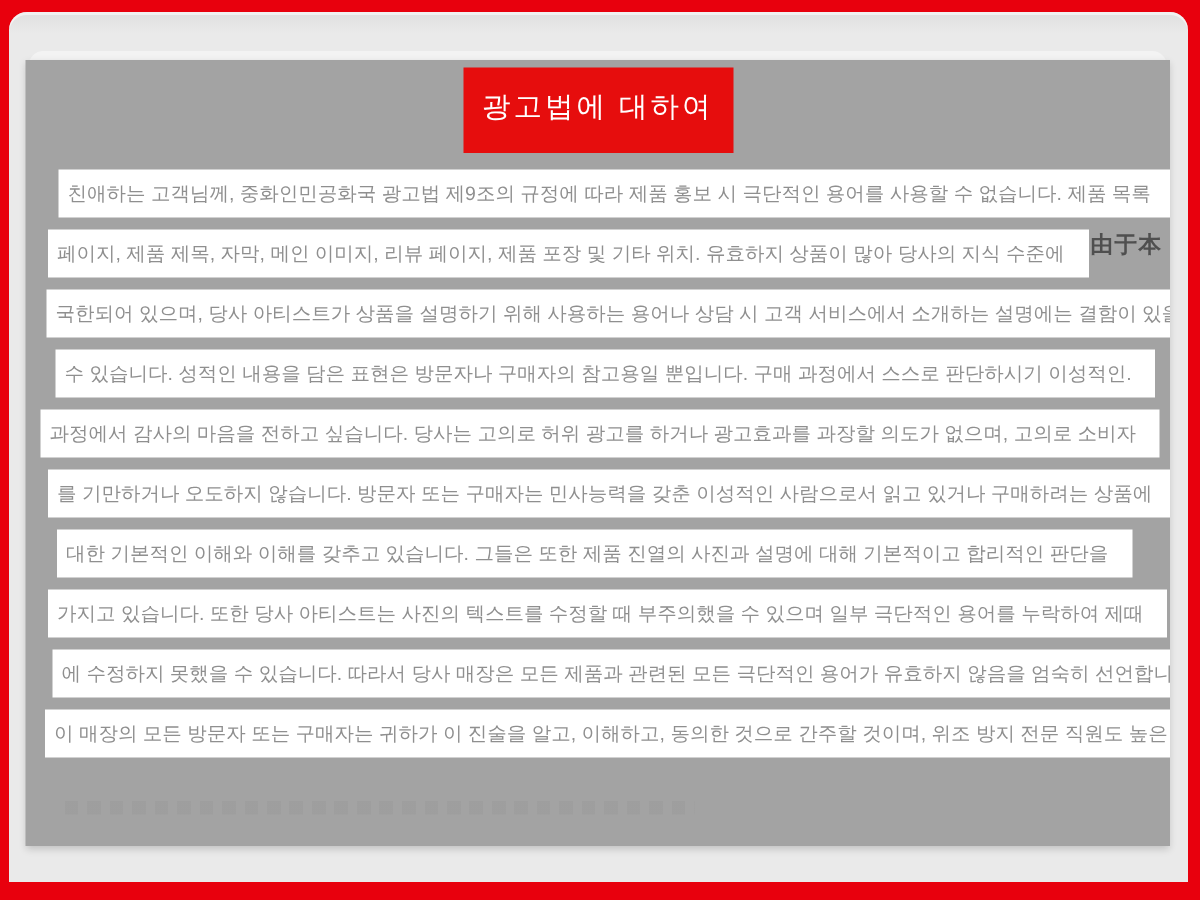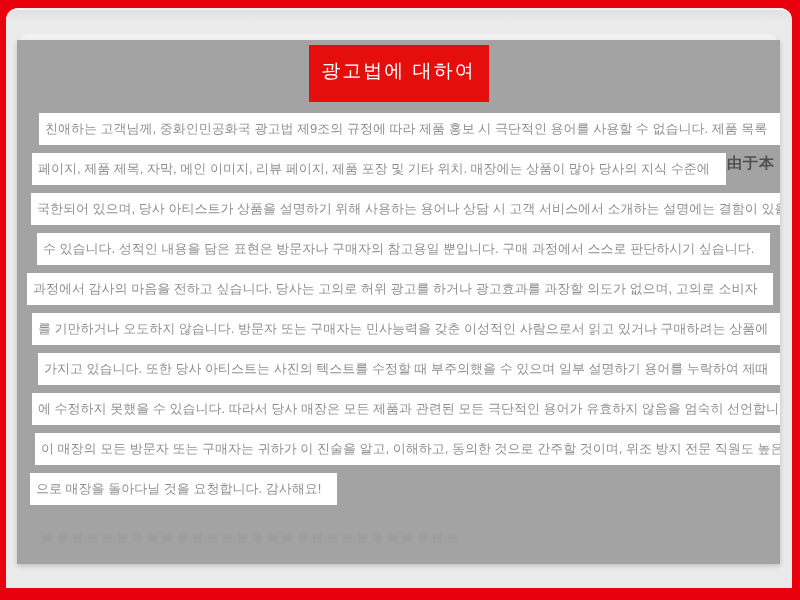--- a/index.html
+++ b/index.html
@@ -65,44 +65,44 @@
   <div class="panel">
     <div class="title-box">
       <span>광고법에 대하여</span>
     </div>
 
     <div class="body-text">
       <div class="line">
           <span>친애하는 고객님께, 중화인민공화국 광고법 제9조의 규정에 따라 제품 홍보 시 극단적인 용어를 사용할 수 없습니다. 제품 목록</span>
         </div>
       <div class="line">
-          <span>페이지, 제품 제목, 자막, 메인 이미지, 리뷰 페이지, 제품 포장 및 기타 위치. 매장에는 상품이 많아 당사의 지식 수준에</span>
+          <span>페이지, 제품 제목, 자막, 메인 이미지, 리뷰 페이지, 제품 포장 및 기타 위치. 유효하지 상품이 많아 당사의 지식 수준에</span>
         </div>
       <div class="line">
           <span>국한되어 있으며, 당사 아티스트가 상품을 설명하기 위해 사용하는 용어나 상담 시 고객 서비스에서 소개하는 설명에는 결함이 있을</span>
         </div>
       <div class="line">
-          <span>수 있습니다. 성적인 내용을 담은 표현은 방문자나 구매자의 참고용일 뿐입니다. 구매 과정에서 스스로 판단하시기 싶습니다.</span>
+          <span>수 있습니다. 성적인 내용을 담은 표현은 방문자나 구매자의 참고용일 뿐입니다. 구매 과정에서 스스로 판단하시기 이성적인.</span>
         </div>
       <div class="line">
           <span>과정에서 감사의 마음을 전하고 싶습니다. 당사는 고의로 허위 광고를 하거나 광고효과를 과장할 의도가 없으며, 고의로 소비자</span>
         </div>
       <div class="line">
           <span>를 기만하거나 오도하지 않습니다. 방문자 또는 구매자는 민사능력을 갖춘 이성적인 사람으로서 읽고 있거나 구매하려는 상품에</span>
         </div>
       <div class="line">
-          <span>가지고 있습니다. 또한 당사 아티스트는 사진의 텍스트를 수정할 때 부주의했을 수 있으며 일부 설명하기 용어를 누락하여 제때</span>
+          <span>대한 기본적인 이해와 이해를 갖추고 있습니다. 그들은 또한 제품 진열의 사진과 설명에 대해 기본적이고 합리적인 판단을</span>
+        </div>
+      <div class="line">
+          <span>가지고 있습니다. 또한 당사 아티스트는 사진의 텍스트를 수정할 때 부주의했을 수 있으며 일부 극단적인 용어를 누락하여 제때</span>
         </div>
       <div class="line">
           <span>에 수정하지 못했을 수 있습니다. 따라서 당사 매장은 모든 제품과 관련된 모든 극단적인 용어가 유효하지 않음을 엄숙히 선언합니다.</span>
         </div>
       <div class="line">
           <span>이 매장의 모든 방문자 또는 구매자는 귀하가 이 진술을 알고, 이해하고, 동의한 것으로 간주할 것이며, 위조 방지 전문 직원도 높은 품격</span>
-        </div>
-      <div class="line">
-          <span>으로 매장을 돌아다닐 것을 요청합니다. 감사해요!</span>
         </div>
     </div>
 
     <div class="side-note">由于本</div>
     <div class="ghost-line"></div>
   </div>
 </div>
 
 </body></html>

